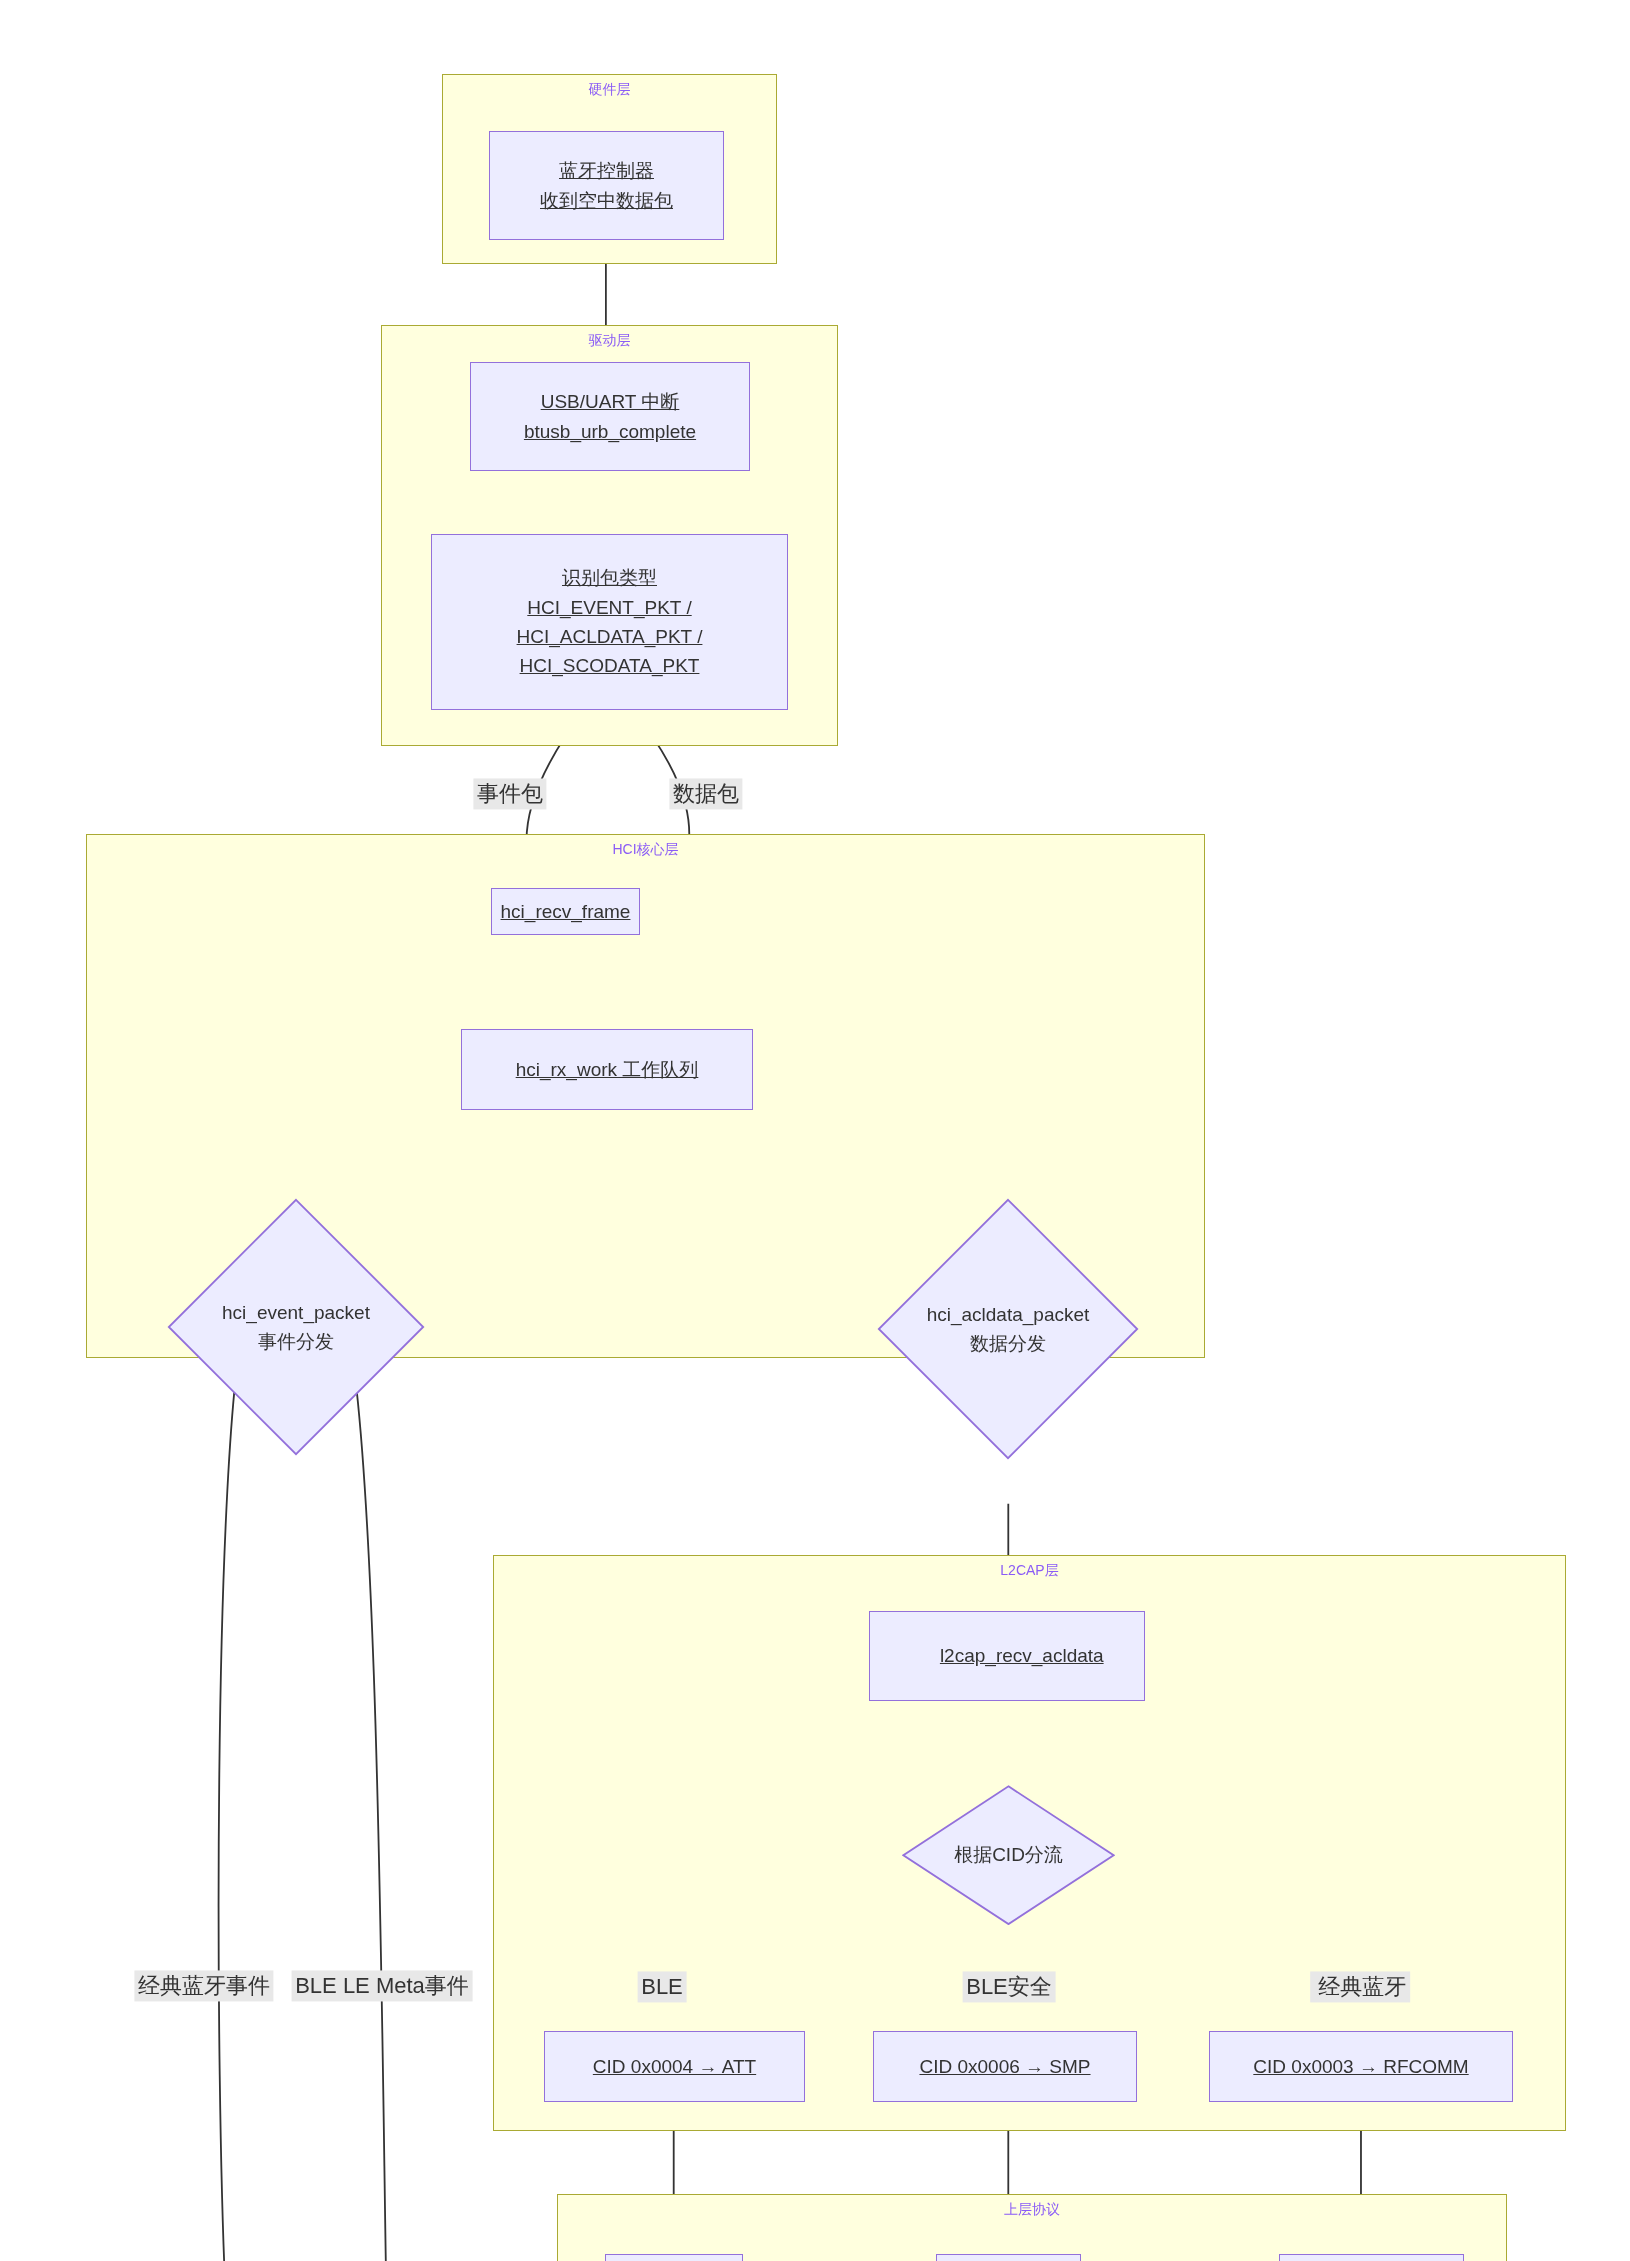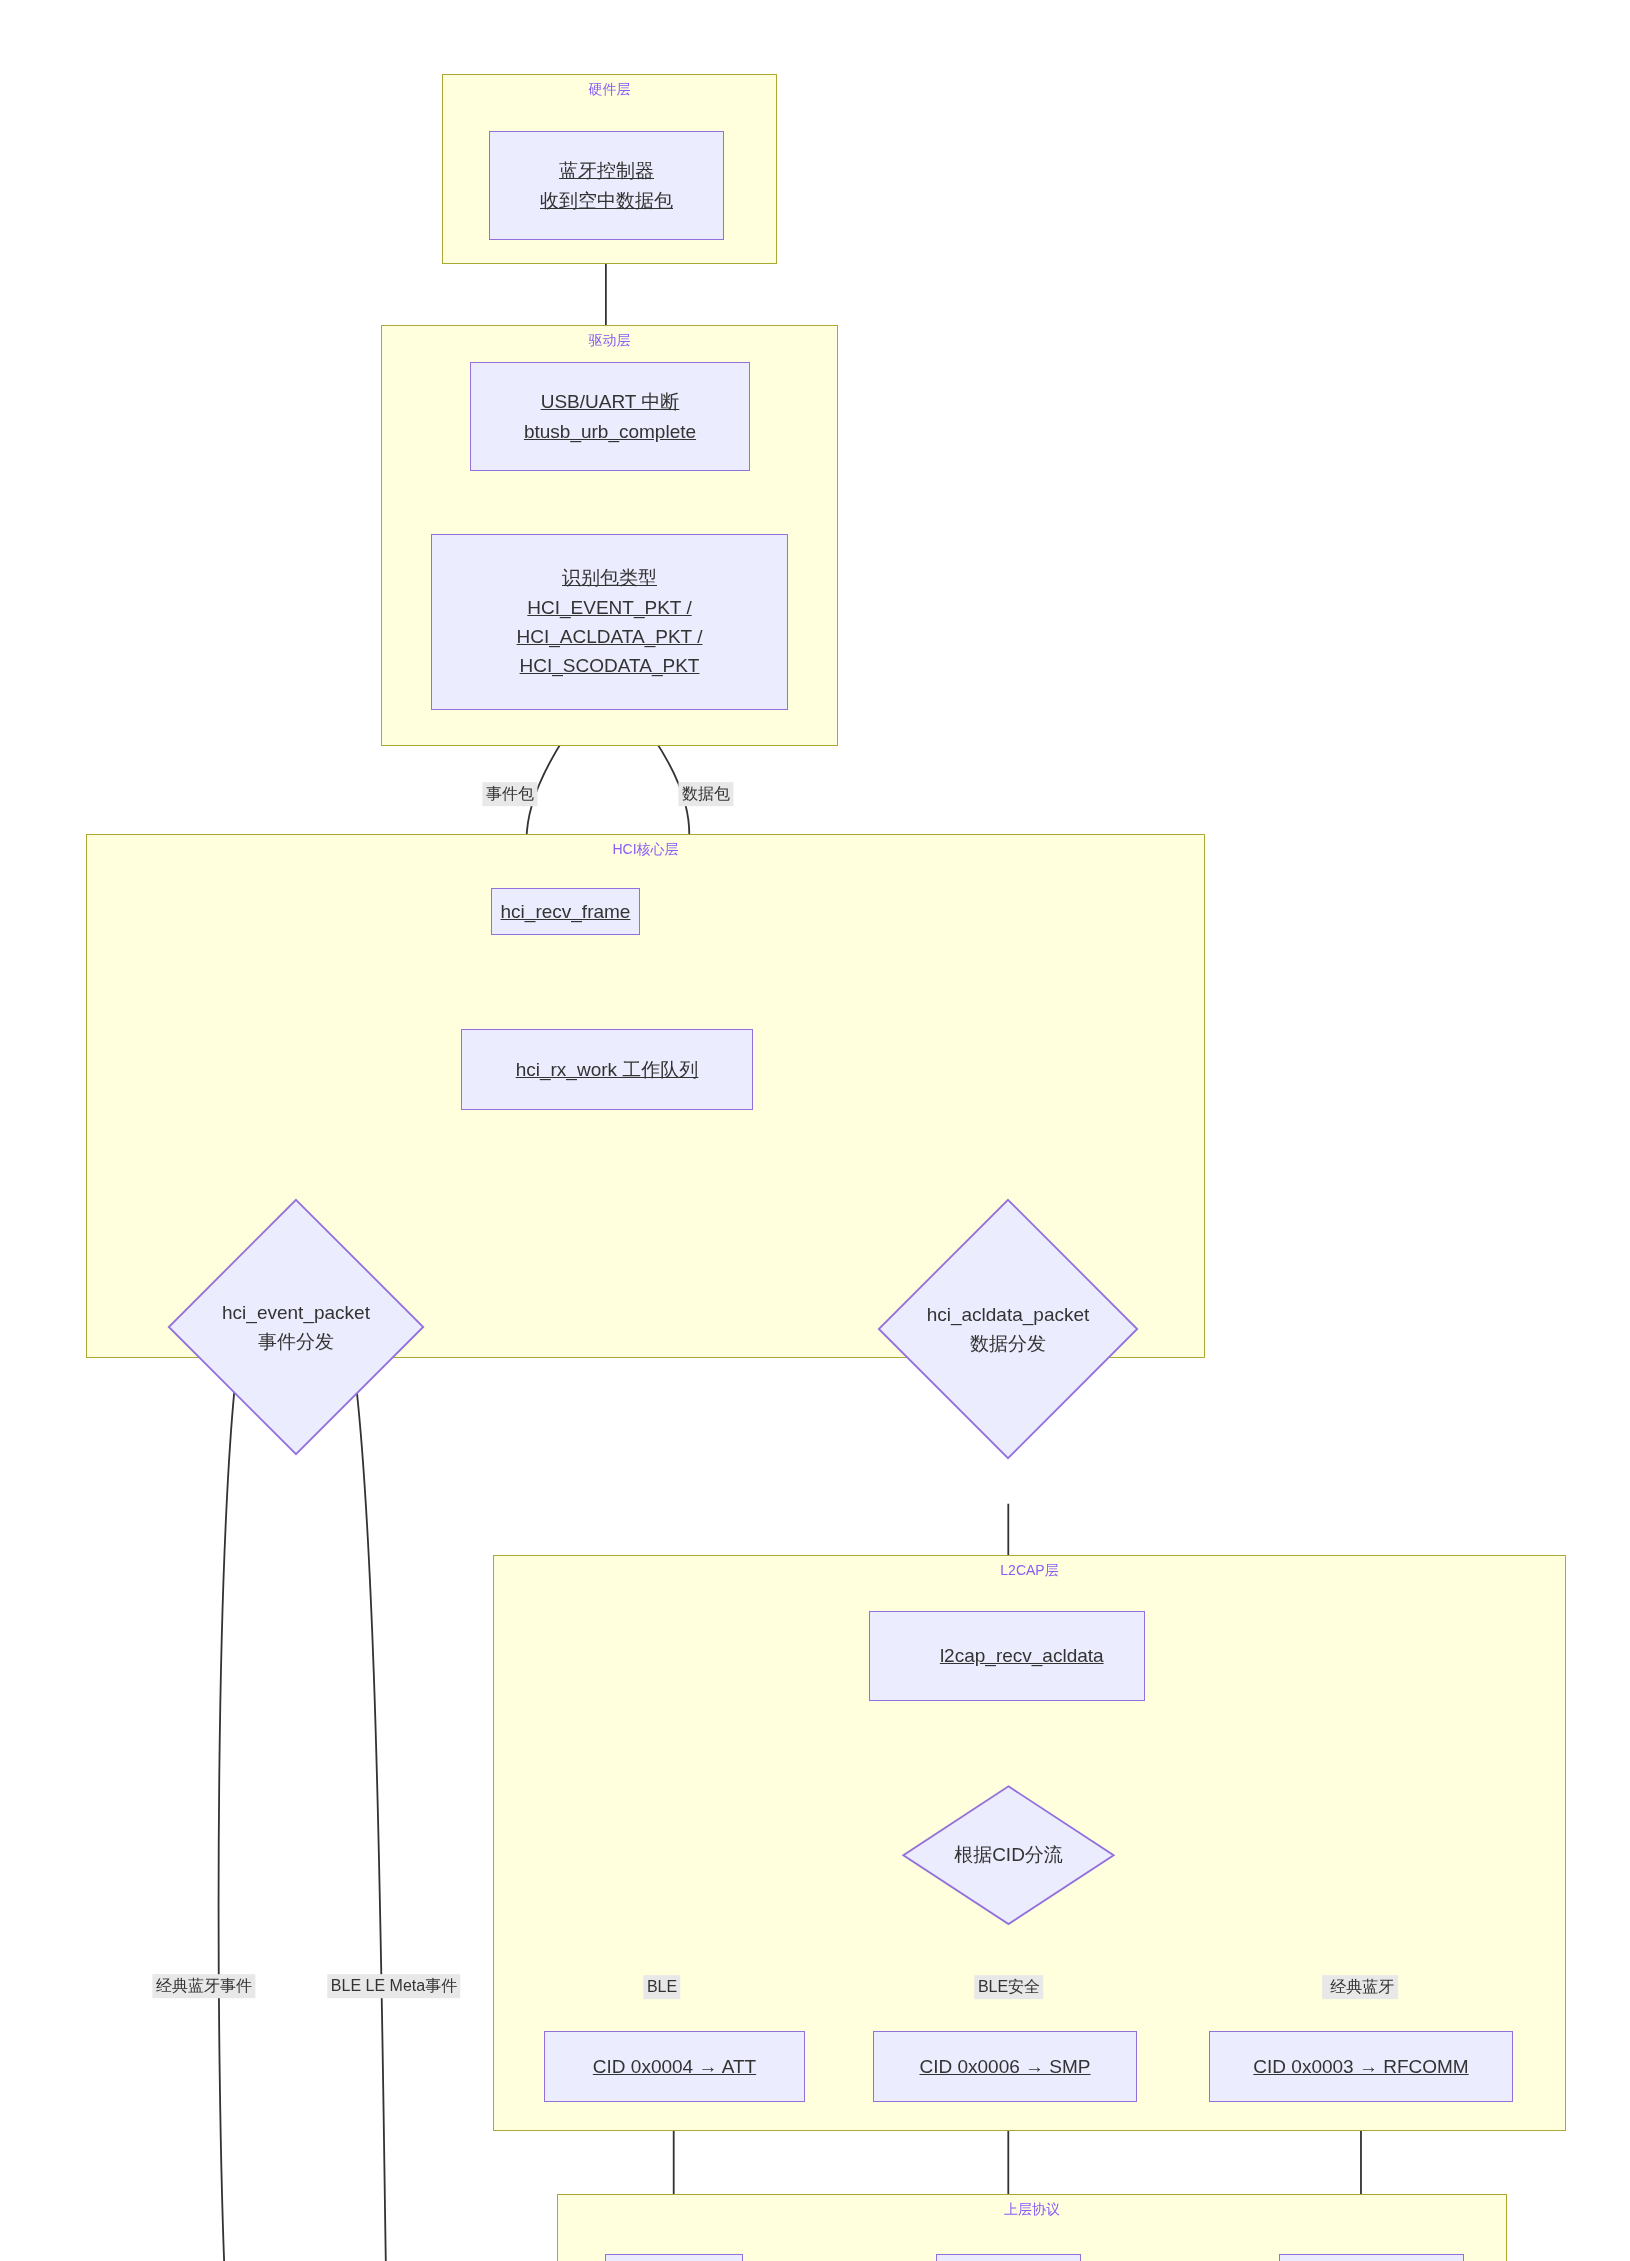--- a/index.html
+++ b/index.html
@@ -74,21 +74,21 @@
     line-height: 1.55;
     text-align: center;
     white-space: pre-line;
     pointer-events: none;
   }
   
   .edge-label {
     position: absolute;
     background: #e8e8e8;
     color: #333333;
-    font-size: 16px;
+    font-size: 22px;
     line-height: 1.25;
     padding: 1.8px 3.6px;
     white-space: nowrap;
     transform: translate(-50%, -50%);
   }
   
   #edges {
     position: absolute;
     top: 0; left: 0;
     width: 1630px;
@@ -189,21 +189,21 @@
 
   <div class="diamond-wrap" style="left:877px; top:1198px; width:262px; height:262px;">
     <svg class="diamond-shape" viewBox="0 0 580 580" preserveAspectRatio="none">
       <polygon points="290,4 576,290 290,576 4,290" fill="#ececff" stroke="#9370db" stroke-width="4"></polygon>
     </svg>
     <div class="diamond-label">hci_acldata_packet
 数据分发</div>
   </div>
 
   <div class="edge-label" style="left:204px; top:1986px;">经典蓝牙事件</div>
-  <div class="edge-label" style="left:394px; top:1986px;">BLE LE Meta事件</div>
+  <div class="edge-label" style="left:382px; top:1986px;">BLE LE Meta事件</div>
 
   <div class="cluster" style="left:493px; top:1555px; width:1073px; height:576px;">
     <div class="cluster-title">L2CAP层</div>
   </div>
   <div class="node" style="left:869px; top:1611px; width:276px; height:90px;padding-left:34px;">l2cap_recv_acldata</div>
 
   <div class="diamond-wrap" style="left:902px; top:1785px; width:213px; height:140px;">
     <svg class="diamond-shape" viewBox="0 0 470 310" preserveAspectRatio="none">
       <polygon points="235,3 467,155 235,307 3,155" fill="#ececff" stroke="#9370db" stroke-width="4"></polygon>
     </svg>

